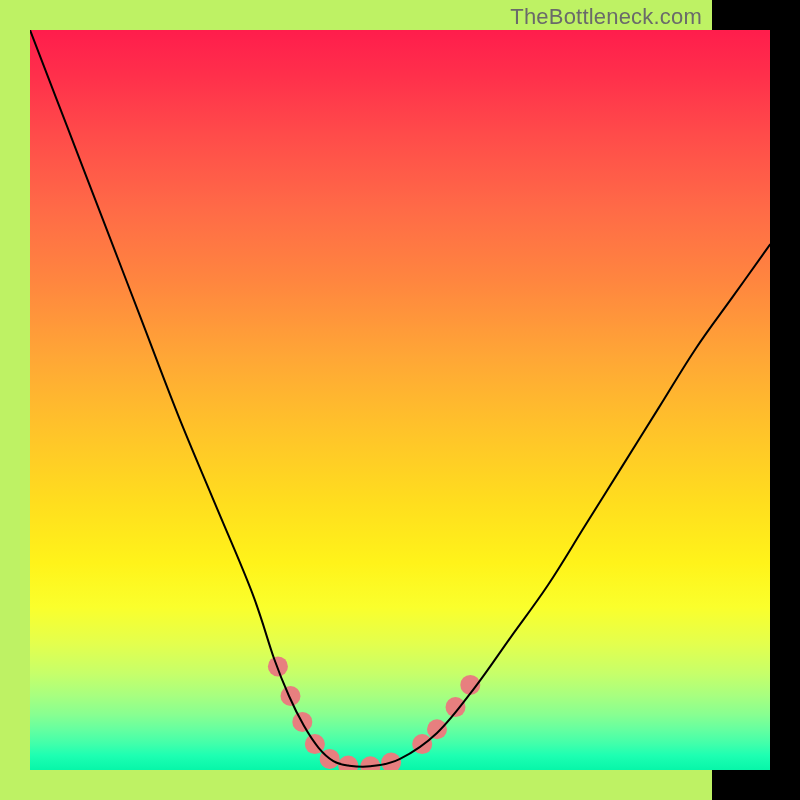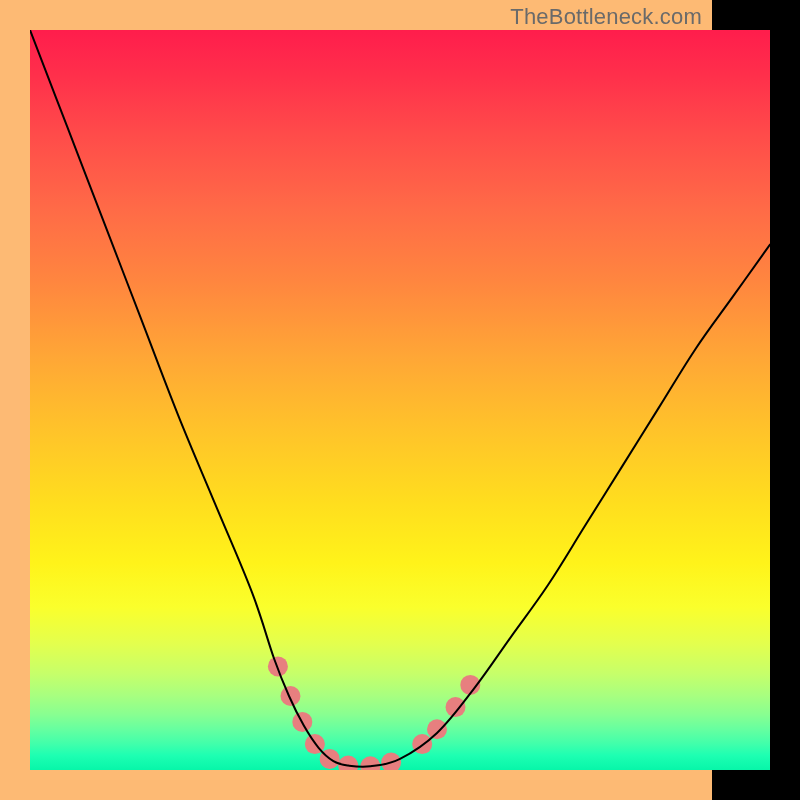--- a/index.html
+++ b/index.html
@@ -8,21 +8,21 @@
     width: 800px;
     height: 800px;
     background: #000000;
     overflow: hidden;
     font-family: Arial, Helvetica, sans-serif;
   }
   .stage {
     position: relative;
     width: 712px;
     height: 800px;
-    background: #fdba74;
+    background: #bef264;
   }
   .watermark {
     position: absolute;
     top: 4px;
     right: 10px;
     color: #6a6a6a;
     font-size: 22px;
     font-weight: 500;
     letter-spacing: 0.2px;
     z-index: 5;

